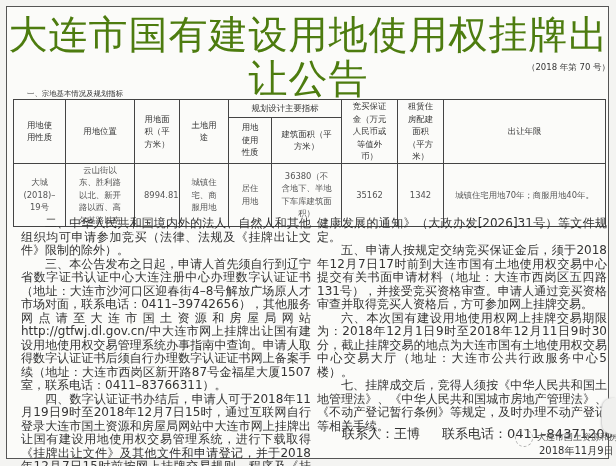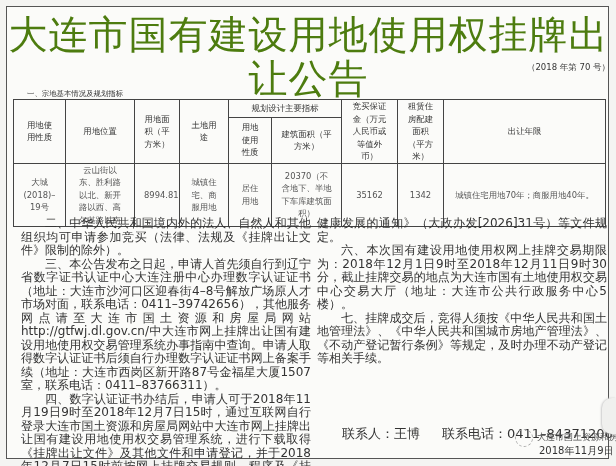--- a/index.html
+++ b/index.html
@@ -98,36 +98,37 @@
     <tr class="h2">
       <th>用地使用性质</th>
       <th>建筑面积（平方米）</th>
     </tr>
     <tr class="d">
       <td>大城(2018)–19号</td>
       <td>云山街以东、胜利路以北、新开路以西、高尔基路以南</td>
       <td>8994.81</td>
       <td>城镇住宅、商服用地</td>
       <td>居住用地</td>
-      <td>20370（不含地下、半地下车库建筑面积）</td>
+      <td>36380（不含地下、半地下车库建筑面积）</td>
       <td>35162</td>
       <td>1342</td>
       <td>城镇住宅用地70年；商服用地40年。</td>
     </tr>
   </tbody>
     </table>
 
   <div class="col left">
     <p class="ind">二、中华人民共和国境内外的法人、自然人和其他组织均可申请参加竞买（法律、法规及《挂牌出让文件》限制的除外）。</p>
     <p class="ind">三、本公告发布之日起，申请人首先须自行到辽宁省数字证书认证中心大连注册中心办理数字认证证书（地址：大连市沙河口区迎春街4–8号解放广场原人才市场对面，联系电话：0411–39742656），其他服务网点请至大连市国土资源和房屋局网站http://gtfwj.dl.gov.cn/中大连市网上挂牌出让国有建设用地使用权交易管理系统办事指南中查询。申请人取得数字认证证书后须自行办理数字认证证书网上备案手续（地址：大连市西岗区新开路87号金福星大厦1507室，联系电话：0411–83766311）。</p>
     <p class="ind">四、数字认证证书办结后，申请人可于2018年11月19日9时至2018年12月7日15时，通过互联网自行登录大连市国土资源和房屋局网站中大连市网上挂牌出让国有建设用地使用权交易管理系统，进行下载取得《挂牌出让文件》及其他文件和申请登记，并于2018年12月7日15时前按网上挂牌交易规则、程序及《挂牌出让文件》要求交纳竞买保证金，逾期不再受理。交纳竞买保证金须符合《国务院关于坚决遏制部分城市房价过快上涨的通知》（国发[2010]10号）、《国土资源部、住房和城乡建设部关于进一步加强房地产用地和建设管理调控的通知》（国土资发[2010]151号）、《大连市人民政府办公厅关于促进我市房地产市场平稳</p>
   </div>
 
   <div class="col right">
     <p>健康发展的通知》（大政办发[2026]31号）等文件规定。</p>
+    <p class="ind">五、申请人按规定交纳竞买保证金后，须于2018年12月7日17时前到大连市国有土地使用权交易中心提交有关书面申请材料（地址：大连市西岗区五四路131号），并接受竞买资格审查。申请人通过竞买资格审查并取得竞买人资格后，方可参加网上挂牌交易。</p>
     <p class="ind">六、本次国有建设用地使用权网上挂牌交易期限为：2018年12月1日9时至2018年12月11日9时30分，截止挂牌交易的地点为大连市国有土地使用权交易中心交易大厅（地址：大连市公共行政服务中心5楼）。</p>
     <p class="ind">七、挂牌成交后，竞得人须按《中华人民共和国土地管理法》、《中华人民共和国城市房地产管理法》、《不动产登记暂行条例》等规定，及时办理不动产登记等相关手续。</p>
   </div>
 
   <div class="contact">
     <span>联系人：王博</span><span>联系电话：0411–84371206</span>
   </div>
   <div class="wm-icon"></div>
   <div class="issuer">大连市国土资源和房屋局</div>
   <div class="date">2018年11月9日</div>

